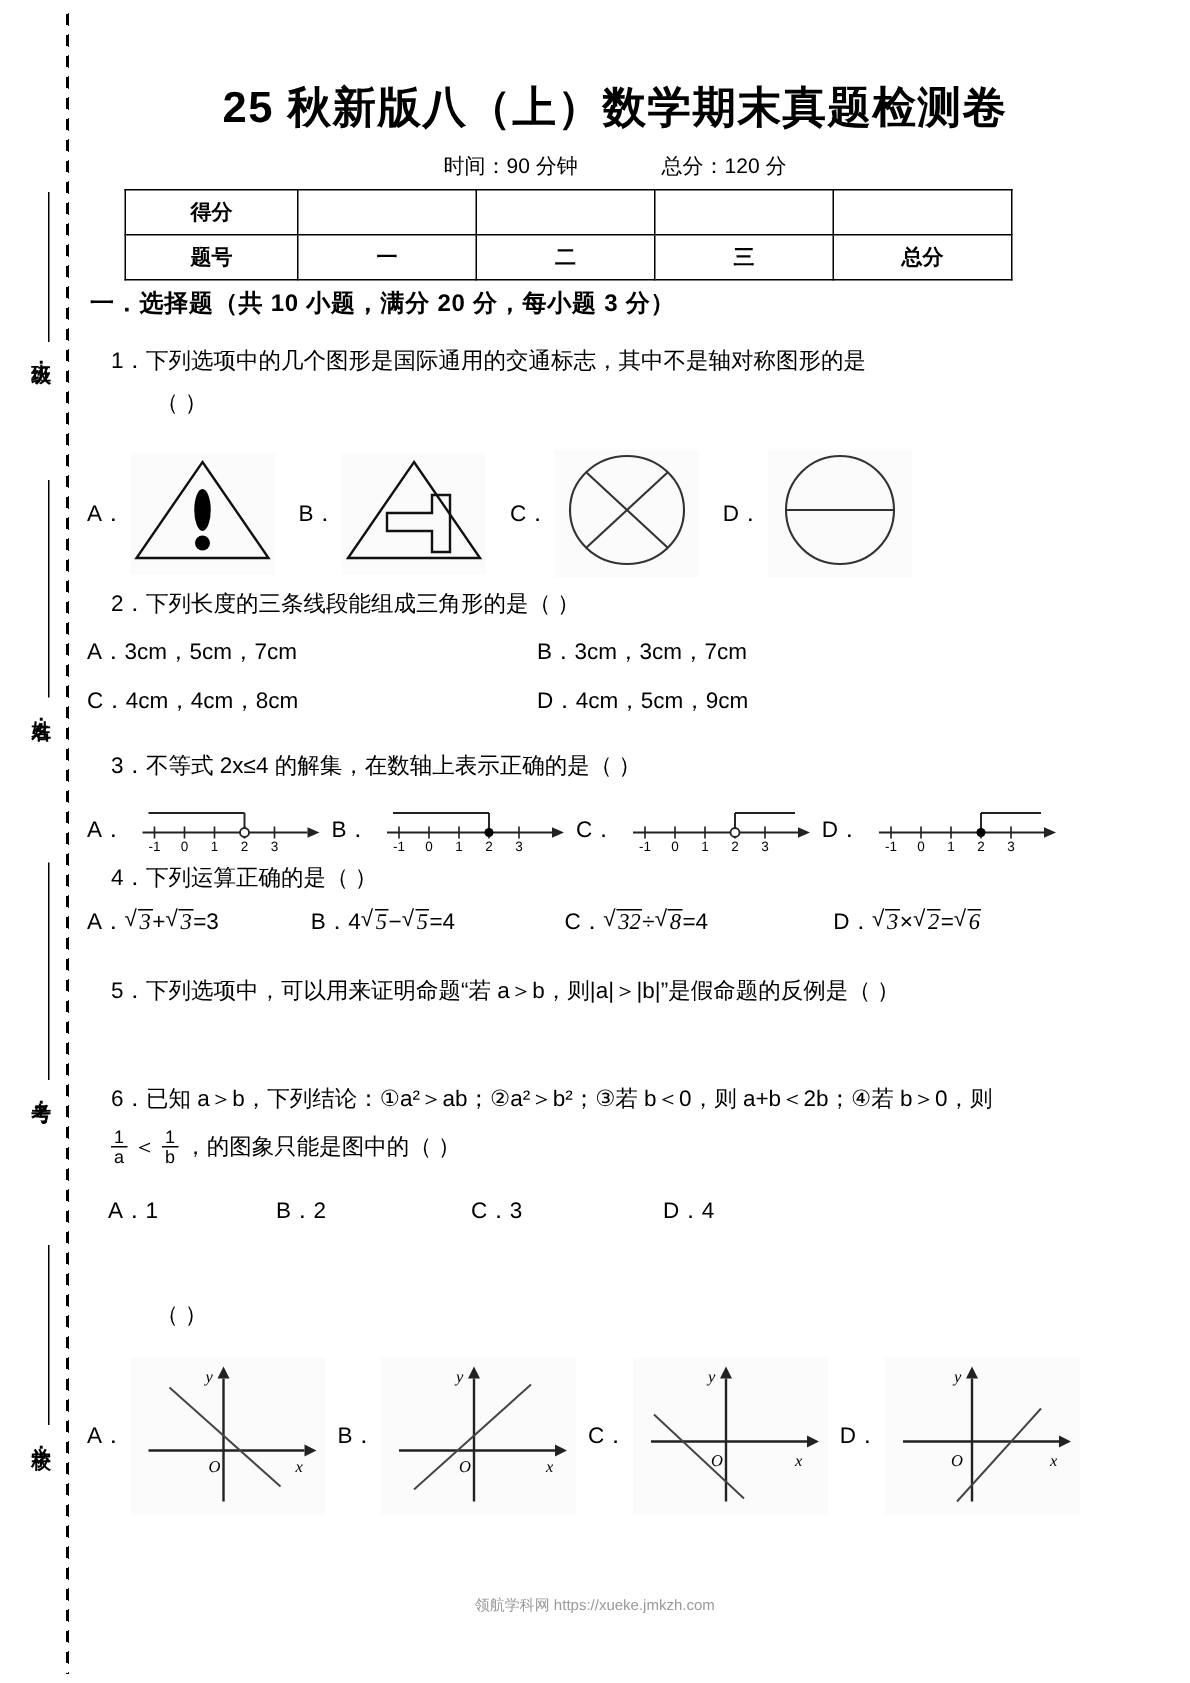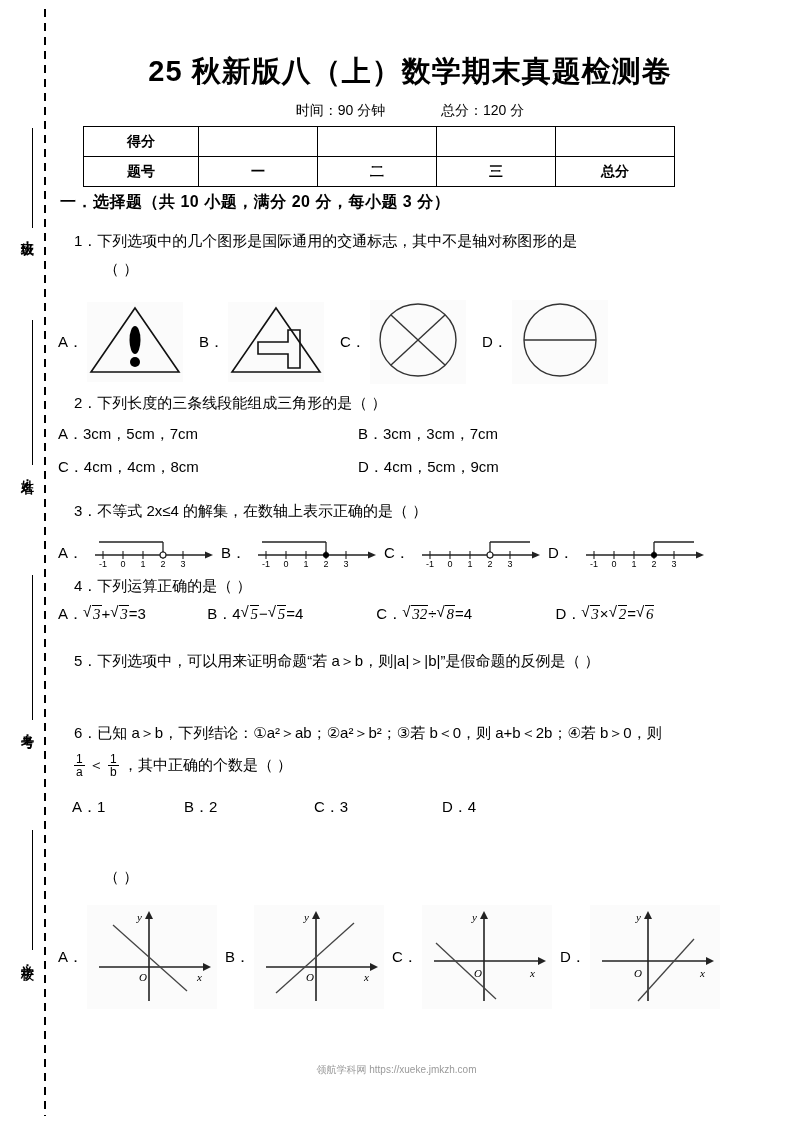--- a/index.html
+++ b/index.html
@@ -301,21 +301,21 @@
   <div class="q" style="top:752px;left:58px;">
     <span class="frac">
       <span class="top">1</span>
       <span class="bot">a</span>
     </span>
     <span>＜</span>
     <span class="frac">
       <span class="top">1</span>
       <span class="bot">b</span>
     </span>
-    <span>，其中正确的个数是（      ）</span>
+    <span>，的图象只能是图中的（      ）</span>
   </div>
   <div class="opts" style="top:798px;left:72px;width:700px;">
     <span class="opt-col" style="width:112px;">A．1</span><span class="opt-col" style="width:130px;">B．2</span><span class="opt-col" style="width:128px;">C．3</span><span class="opt-col">D．4</span>
   </div>
 
   <div class="q" style="top:864px;left:88px;">（    ）</div>
 
   <div class="fig-row" style="top:905px;left:58px;">
     <span class="fig-label">A．</span>
     <span class="fig-box">

